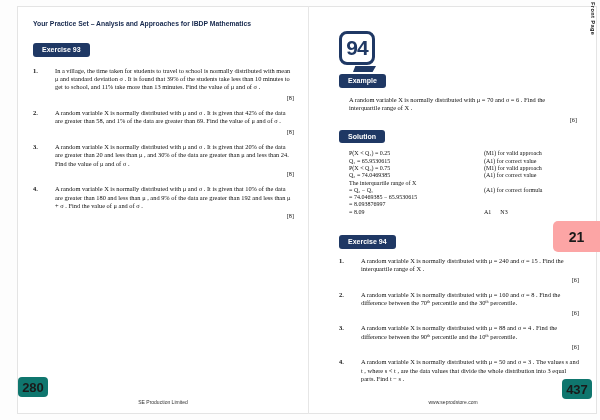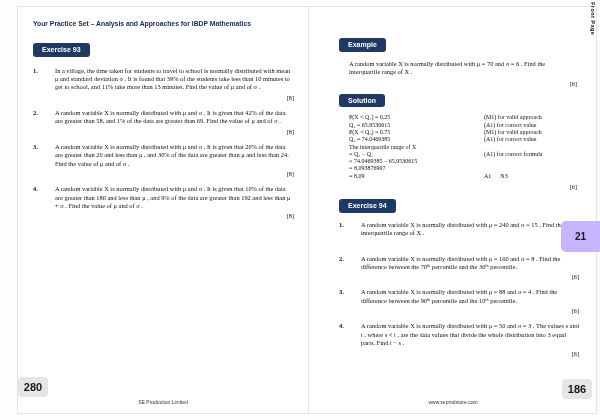--- a/index.html
+++ b/index.html
@@ -46,28 +46,28 @@
   .marks-line { text-align:right; font-size:6.2px; margin:3px 2px 2px 0; }
 
   .solution-block { margin:7px 0 0 10px; }
   .sol-row { display:grid; grid-template-columns:135px 1fr; }
   .sol-left  { font-size:6px; line-height:1.22; }
   .sol-right { font-size:6px; line-height:1.22; white-space:pre; }
 
   .footer { position:absolute; bottom:9px; left:0; width:100%; text-align:center;
             font-family:"Liberation Sans",sans-serif; font-size:5px; color:#333; }
 
-  .page-tab { position:absolute; background:#e5e5e5; border-radius:4px;
+  .page-tab { position:absolute; background:#0f766e; border-radius:4px;
               display:flex; align-items:center; justify-content:center;
               font-family:"Liberation Sans",sans-serif; font-weight:bold;
-              font-size:11px; color:#1a1a1a; }
+              font-size:13px; color:#1a1a1a; }
   .tab-280 { left:18px; top:377px; width:30px; height:20px; }
   .tab-281 { left:562px; top:379px; width:30px; height:20px; }
-  .tab-21  { right:0; top:221px; width:39px; height:31px; border-radius:5px 0 0 5px;
-             background:#c4b5fd; font-size:10px; }
+  .tab-21  { right:0; top:221px; width:47px; height:31px; border-radius:5px 0 0 5px;
+             background:#fca5a5; font-size:14px; }
   .tab-front-page { position:absolute; right:4px; top:2px; height:52px;
                     writing-mode:vertical-rl; font-family:"Liberation Sans",sans-serif;
                     font-weight:bold; font-size:5.6px; color:#141414; letter-spacing:0.4px; }
 </style>
 </head>
 <body>
 
 <div class="spread"></div>
 <div class="fold"></div>
 
@@ -110,20 +110,24 @@
       </div>
     </div>
 
   </div>
   <div class="footer">SE Production Limited</div>
 </div>
 
 <div class="page page-right">
 
   <div class="chapter-row">
+    <div class="chapter-badge">
+      <div class="chapter-box">94</div>
+      <div class="chapter-tail"></div>
+    </div>
   </div>
 
   <div>
     <span class="badge badge-example">Example</span>
   </div>
   <div class="example-text">A random variable X is normally distributed with μ = 70 and σ = 6 . Find the interquartile range of X .</div>
   <div class="marks-line">[6]</div>
 
   <div>
     <span class="badge badge-solution">Solution</span>
@@ -203,15 +207,15 @@
         <div class="p-text">A random variable X is normally distributed with μ = 50 and σ = 3 . The values s and t , where s &lt; t , are the data values that divide the whole distribution into 3 equal parts. Find t − s .</div>
         <div class="p-marks">[6]</div>
       </div>
     </div>
 
   </div>
   <div class="footer">www.seprodstore.com</div>
 </div>
 
 <div class="page-tab tab-280">280</div>
-<div class="page-tab tab-281">186</div>
+<div class="page-tab tab-281">437</div>
 <div class="page-tab tab-21">21</div>
 <div class="tab-front-page">Front Page</div>
 
 </body></html>

